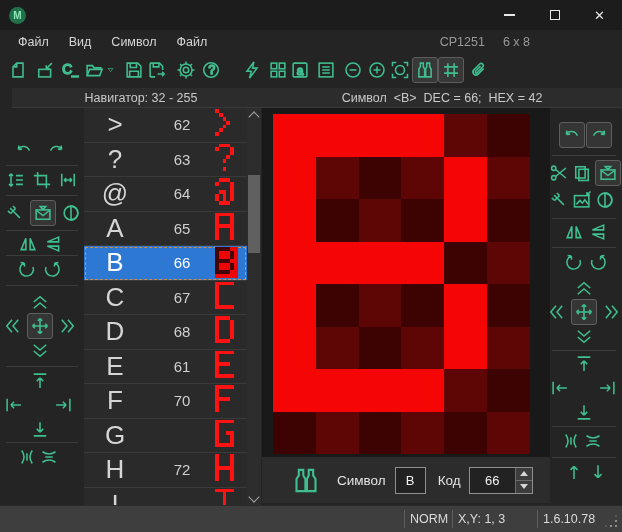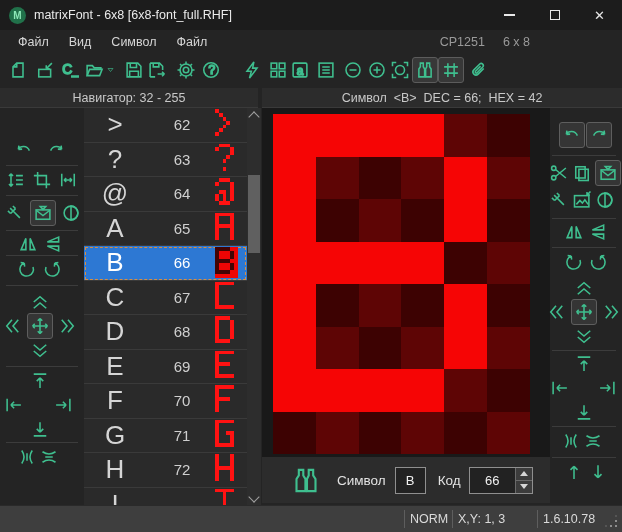--- a/index.html
+++ b/index.html
@@ -25,21 +25,21 @@
   .tbtn{position:absolute;top:4px;width:26px;height:26px;display:flex;align-items:center;justify-content:center;border-radius:3px;}
   .tbtn.on{background:#383838;border:1px solid #5c5c5c;}
   .caret{position:absolute;top:12px;width:12px;height:10px;display:flex;align-items:center;justify-content:center;}
   
   .ic{width:20px;height:20px;stroke:var(--accent);fill:none;stroke-width:1.25;flex:none;}
   .ic.big{width:32px;height:31px;stroke-width:1.1;}
   .r90{transform:rotate(90deg);} .r180{transform:rotate(180deg);} .r270{transform:rotate(-90deg);}
   
   .strip{position:absolute;top:88px;height:20px;background:#2c2c2c;border-bottom:1px solid #3a3a3a;
     display:flex;align-items:center;justify-content:center;color:#c9c9c9;white-space:pre;}
-  .strip.left{left:0;width:258px;} .strip.right{left:262px;width:360px;}
+  .strip.left{left:12px;width:258px;} .strip.right{left:262px;width:360px;}
   
   .tools{position:absolute;top:108px;height:397px;}
   .tools.left{left:0;width:84px;} .tools.right{left:546px;width:76px;}
   .trow{position:absolute;display:flex;align-items:center;}
   .sep{position:absolute;height:1px;background:#3c3c3c;}
   .tools.left .sep{left:6px;width:72px;} .tools.right .sep{left:6px;width:64px;}
   .boxed{width:26px;height:26px;border:1px solid #5e5e5e;border-radius:3px;background:#353535;
     display:flex;align-items:center;justify-content:center;flex:none;}
   
   .navlist{position:absolute;left:84px;top:108px;width:163px;height:397px;overflow:hidden;background:#252525;}
@@ -234,21 +234,20 @@
     <symbol id="i-arrow" viewBox="0 0 16 16">
         <path d="M8 13.5 V3.5 M8 3.5 L5.2 6.3 M8 3.5 l2.8 2.8"></path>
       </symbol>
   </defs>
 </svg>
 
 <div class="titlebar">
   <div class="app-icon">
       <span>M</span>
     </div>
-  <div class="title-text">matrixFont - 6x8 [6x8-font_full.RHF]</div>
   <div class="winbtns">
     <div class="winbtn">
         <span class="min-glyph"></span>
       </div>
     <div class="winbtn">
         <span class="max-glyph"></span>
       </div>
     <div class="winbtn">
         <span class="close-glyph">✕</span>
       </div>
@@ -848,21 +847,21 @@
         <i></i>
         <i></i>
         <i></i>
         <i></i>
         <i></i>
         <i></i>
       </div>
     </div>
     <div class="nav-row">
       <span class="nav-char">E</span>
-      <span class="nav-code">69</span>
+      <span class="nav-code">61</span>
       <div class="nav-preview">
         <i class="on"></i>
         <i class="on"></i>
         <i class="on"></i>
         <i class="on"></i>
         <i class="on"></i>
         <i></i>
         <i class="on"></i>
         <i></i>
         <i></i>
@@ -956,21 +955,20 @@
         <i></i>
         <i></i>
         <i></i>
         <i></i>
         <i></i>
         <i></i>
       </div>
     </div>
     <div class="nav-row">
       <span class="nav-char">G</span>
-      <span class="nav-code">71</span>
       <div class="nav-preview">
         <i class="on"></i>
         <i class="on"></i>
         <i class="on"></i>
         <i class="on"></i>
         <i class="on"></i>
         <i></i>
         <i class="on"></i>
         <i></i>
         <i></i>

